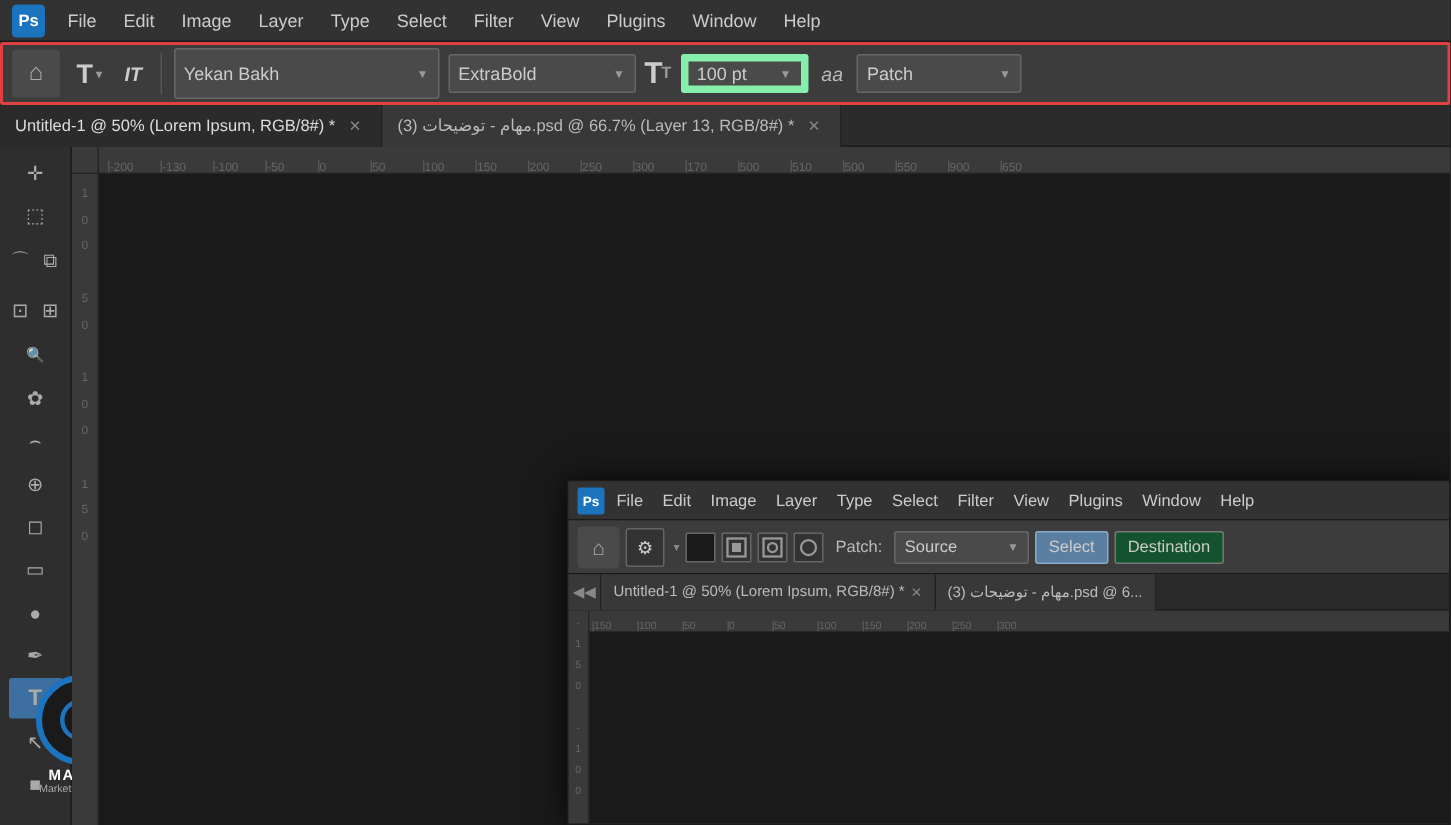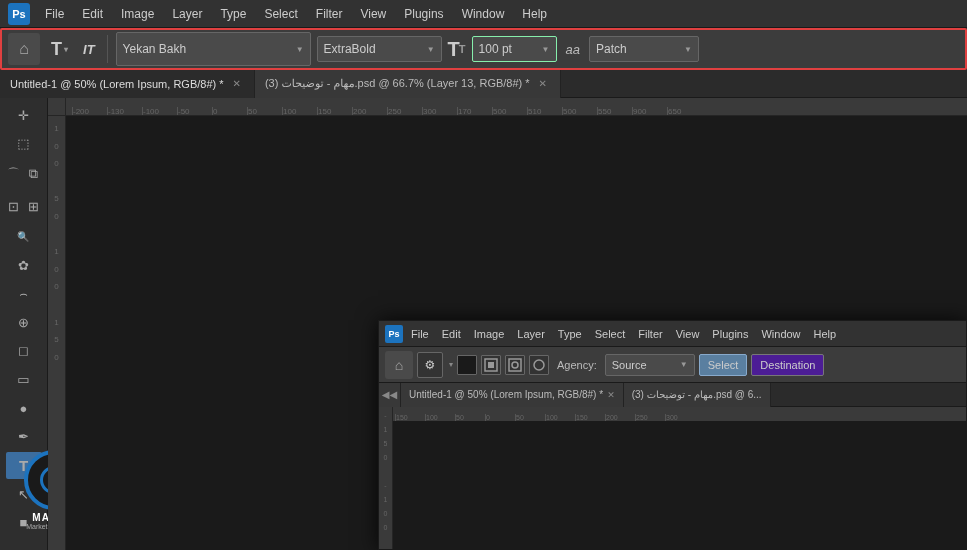--- a/index.html
+++ b/index.html
@@ -88,21 +88,21 @@
       font-size: 14px;
       padding: 2px 4px;
     }
     .toolbar-separator {
       width: 1px;
       height: 28px;
       background: #555;
       margin: 0 2px;
     }
     .font-family-box {
-      width: 195px;
+      width: 177px;
       height: 26px;
       background: #4a4a4a;
       border: 1px solid #666;
       border-radius: 2px;
       display: flex;
       align-items: center;
       justify-content: space-between;
       padding: 16px 6px;
       cursor: pointer;
     }
@@ -115,21 +115,21 @@
       display: flex;
       align-items: center;
       justify-content: space-between;
       padding: 0 6px;
       cursor: pointer;
     }
     .font-size-box {
       width: 85px;
       height: 26px;
       background: #4a4a4a;
-      border: 1px solid #86efac;
+      border: 5px solid #86efac;
       border-radius: 2px;
       display: flex;
       align-items: center;
       justify-content: space-between;
       padding: 0 6px;
       cursor: pointer;
     }
     .sharp-box {
       width: 110px;
       height: 26px;
@@ -383,21 +383,21 @@
       display: flex;
       align-items: center;
       justify-content: space-between;
       padding: 0 6px;
       cursor: pointer;
       font-size: 11px;
     }
     .source-dest-btn {
       height: 22px;
       padding: 0 8px;
-      background: #4c1d95;
+      background: #14532d;
       border: 1px solid #777;
       color: #ccc;
       font-size: 11px;
       border-radius: 2px;
       cursor: pointer;
       display: flex;
       align-items: center;
     }
     .source-dest-btn.active {
       background: #5a7fa0;
@@ -639,21 +639,21 @@
               <rect x="1" y="1" width="12" height="12" fill="none" stroke="#999" stroke-width="1.5"></rect>
               <circle cx="7" cy="7" r="3" fill="none" stroke="#999" stroke-width="1.5"></circle>
             </svg>
         </div>
         <div class="icon-btn-sq" style="width:20px;height:20px;background:#333;border:1px solid #666;">
           <svg width="14" height="14" viewBox="0 0 14 14">
               <circle cx="7" cy="7" r="5" fill="none" stroke="#999" stroke-width="1.5"></circle>
             </svg>
         </div>
 
-        <span class="patch-label">Agency:</span>
+        <span class="patch-label">Patch:</span>
         <div class="patch-select-box">
           <span>Source</span>
           <span class="chevron">▼</span>
         </div>
 
         <div class="source-dest-btn active">Select</div>
         <div class="source-dest-btn">Destination</div>
       </div>
 
       <div class="second-tabs">

